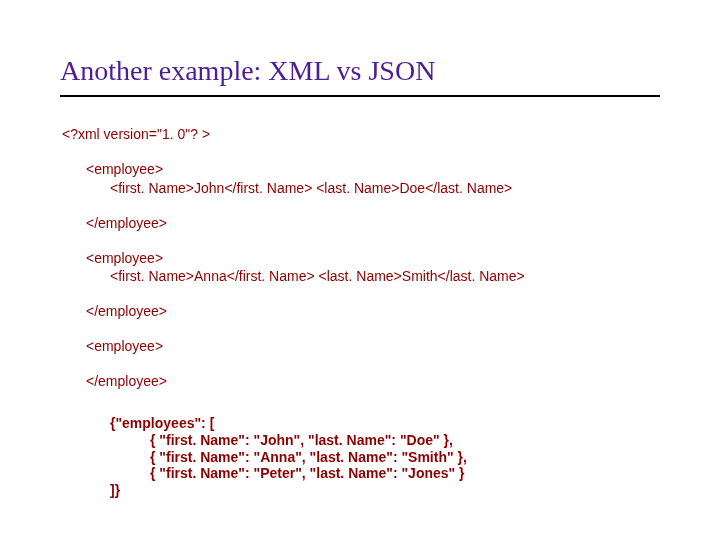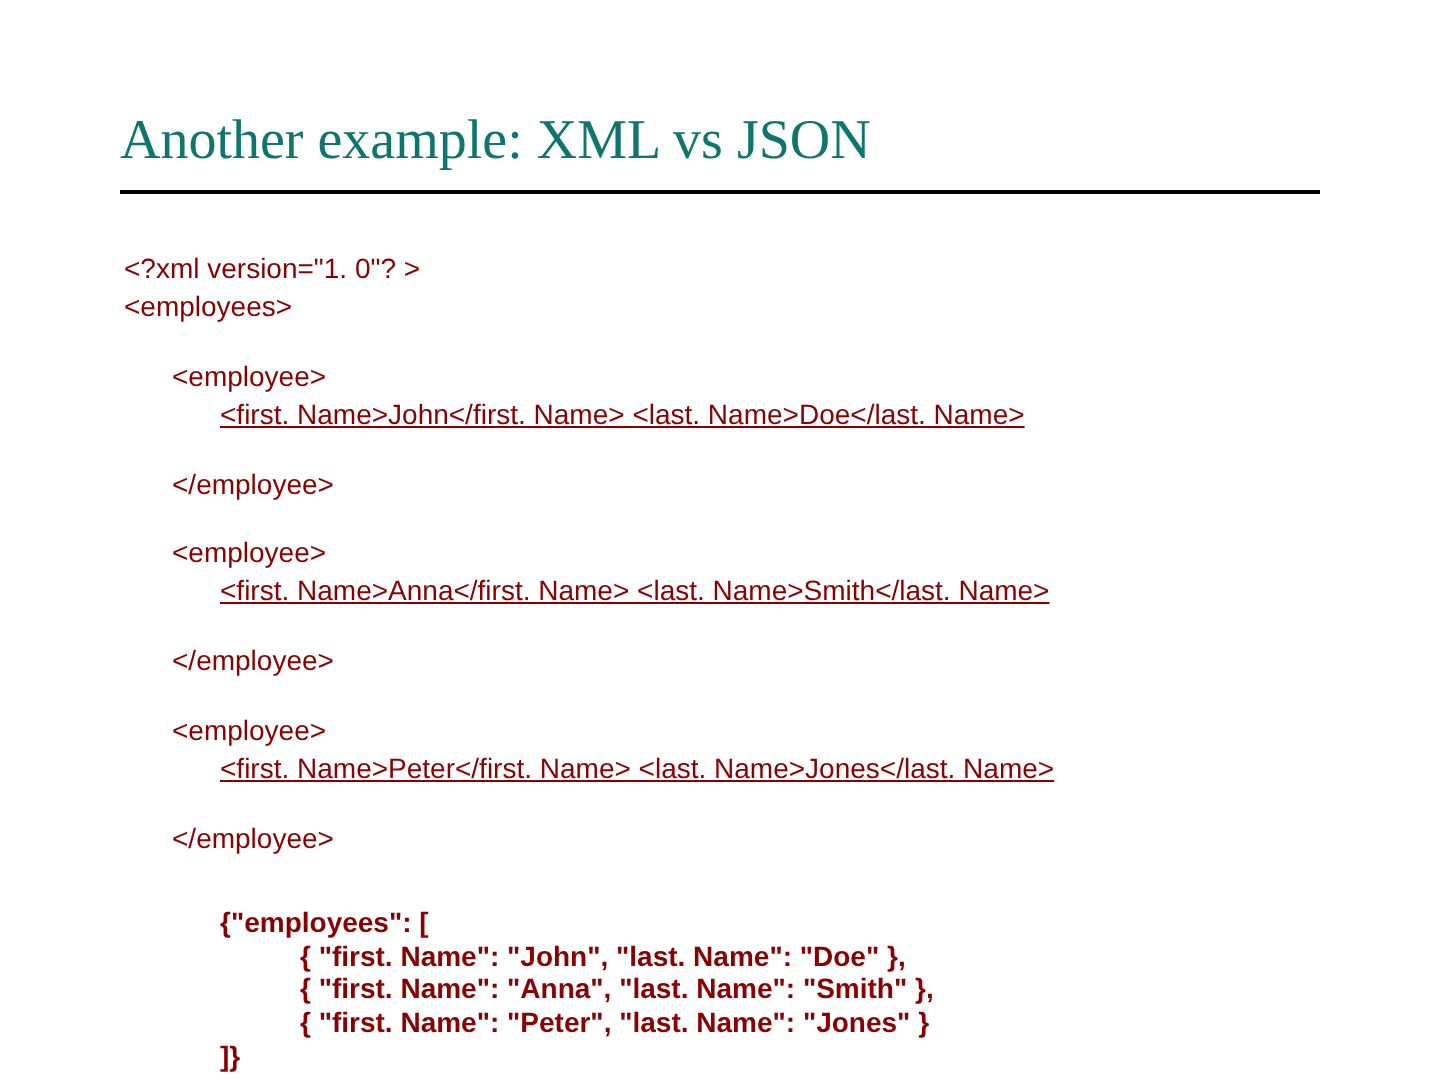--- a/index.html
+++ b/index.html
@@ -10,67 +10,65 @@
     body {
       width: 720px;
       height: 540px;
       background: #ffffff;
       font-family: "Times New Roman", Times, serif;
       padding: 55px 60px 30px 60px;
     }
     .slide-title {
       font-size: 28px;
       font-weight: normal;
-      color: #0f766e;
+      color: #4c1d95;
       padding-bottom: 8px;
       border-bottom: 2px solid #000;
       margin-bottom: 28px;
     }
     .xml-block {
       font-family: Arial, Helvetica, sans-serif;
       font-size: 14px;
       line-height: 1.35;
       color: #8b0000;
       margin-left: 2px;
       margin-bottom: 24px;
     }
     .xml-line {
       white-space: pre;
     }
     .ind1 { padding-left: 24px; margin-top: 16px; }
-    .ind2 { padding-left: 48px; text-decoration: underline; }
+    .ind2 { padding-left: 48px; }
     .json-block {
       font-family: Arial, Helvetica, sans-serif;
       font-size: 14px;
       font-weight: bold;
       line-height: 1.2;
       color: #8b0000;
       margin-left: 50px;
     }
     .json-line {
       white-space: pre;
     }
     .jind1 { padding-left: 40px; }
   </style>
 </head>
 <body>
 
 <h1 class="slide-title">Another example: XML vs JSON</h1>
 
 <div class="xml-block">
   <div class="xml-line">&lt;?xml version="1. 0"? &gt;</div>
-  <div class="xml-line">&lt;employees&gt;</div>
   <div class="xml-line ind1">&lt;employee&gt;</div>
   <div class="xml-line ind2">&lt;first. Name&gt;John&lt;/first. Name&gt; &lt;last. Name&gt;Doe&lt;/last. Name&gt;</div>
   <div class="xml-line ind1">&lt;/employee&gt;</div>
   <div class="xml-line ind1">&lt;employee&gt;</div>
   <div class="xml-line ind2">&lt;first. Name&gt;Anna&lt;/first. Name&gt; &lt;last. Name&gt;Smith&lt;/last. Name&gt;</div>
   <div class="xml-line ind1">&lt;/employee&gt;</div>
   <div class="xml-line ind1">&lt;employee&gt;</div>
-  <div class="xml-line ind2">&lt;first. Name&gt;Peter&lt;/first. Name&gt; &lt;last. Name&gt;Jones&lt;/last. Name&gt;</div>
   <div class="xml-line ind1">&lt;/employee&gt;</div>
 </div>
 
 <div class="json-block">
   <div class="json-line">{"employees": [</div>
   <div class="json-line jind1">{ "first. Name": "John", "last. Name": "Doe" },</div>
   <div class="json-line jind1">{ "first. Name": "Anna", "last. Name": "Smith" },</div>
   <div class="json-line jind1">{ "first. Name": "Peter", "last. Name": "Jones" }</div>
   <div class="json-line">]}</div>
 </div>

